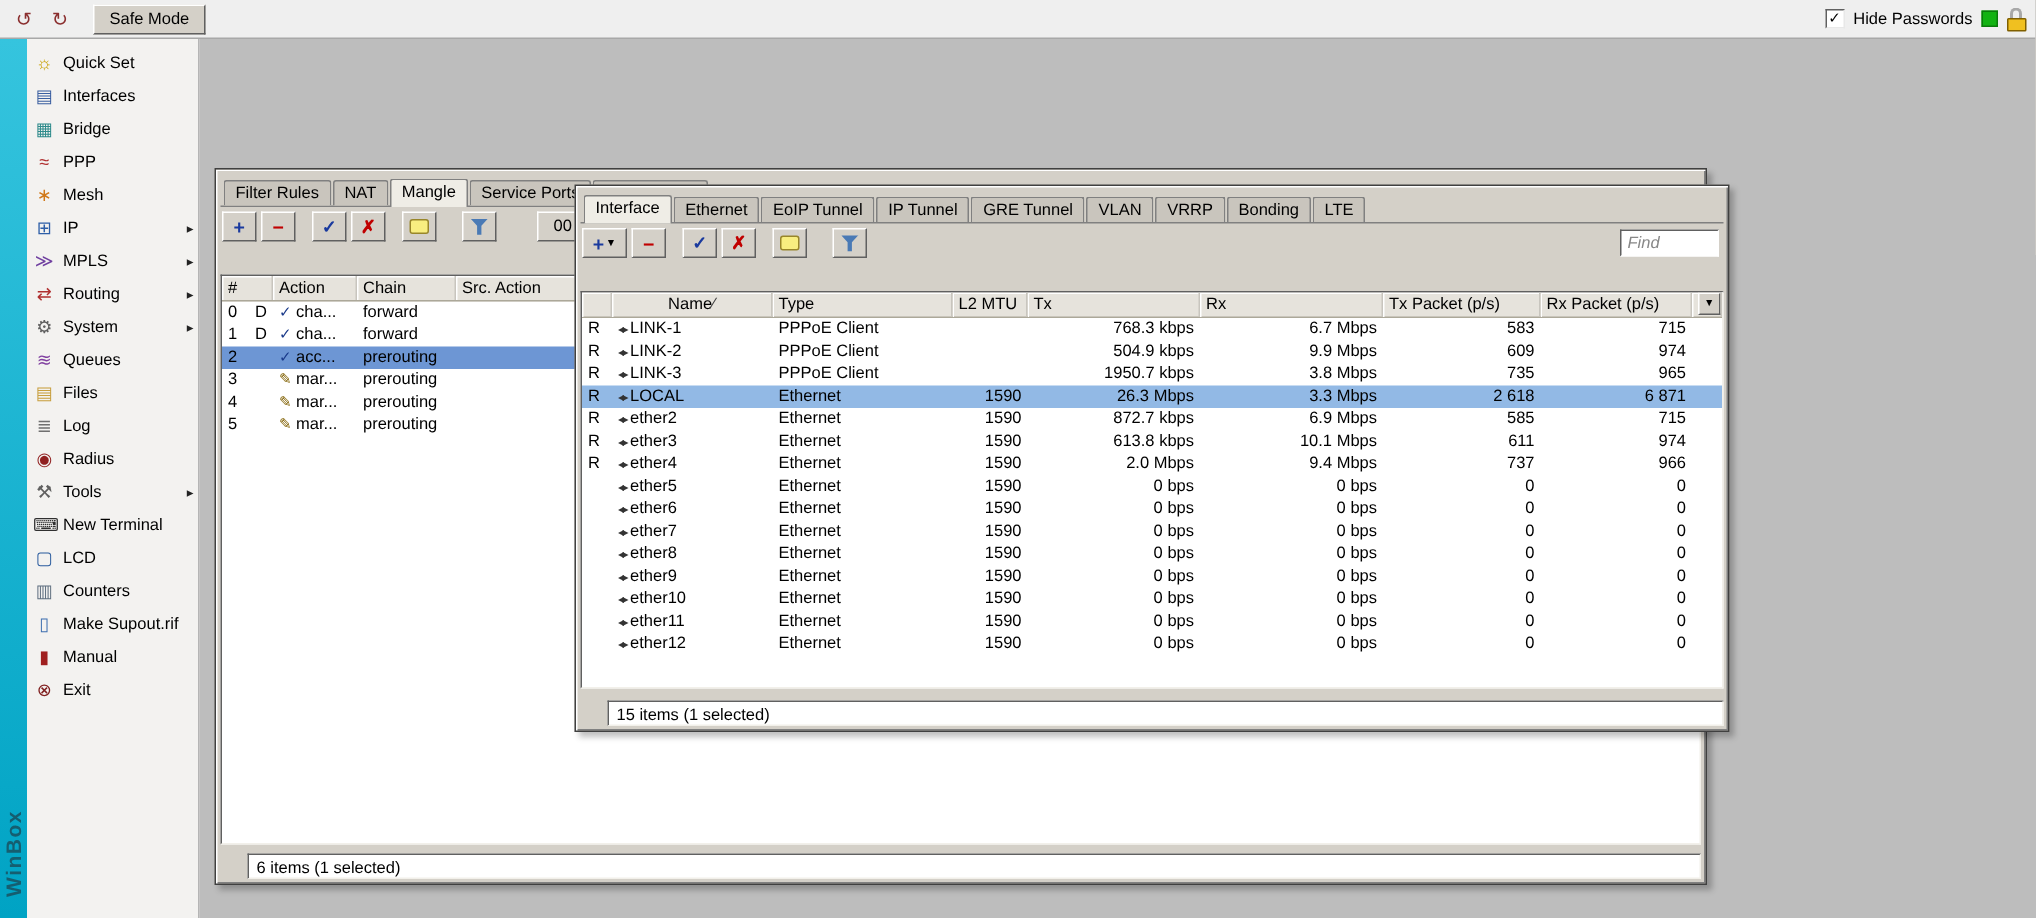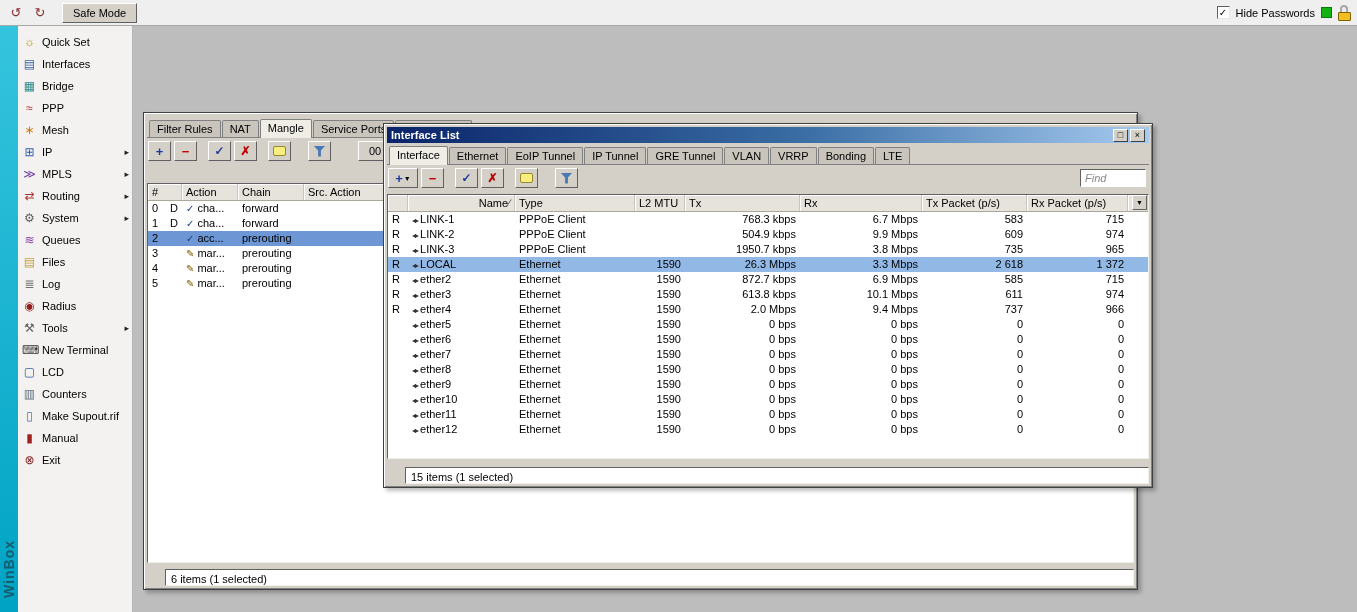--- a/index.html
+++ b/index.html
@@ -73,21 +73,21 @@
   .find-input { position:absolute; right:3px; top:4px; width:66px; height:18px;
     border:1px solid; border-color:#606060 #FFFFFF #FFFFFF #606060; background:#fff;
     font-family:inherit; font-size:11px; padding:0 4px; }
   .find-input::placeholder { color:#888; font-style:italic; }
   
   .listbox { position:absolute; left:3px; right:3px; background:#fff; overflow:hidden;
     border:1px solid; border-color:#606060 #F2F0EA #F2F0EA #606060; }
   .grid-header { display:grid; height:17px; background:#E6E3DC; border-bottom:1px solid #ACA899; }
   .grid-header .hc { border-right:1px solid #C8C5BE; box-shadow:inset 1px 1px 0 #fff;
     padding:1px 4px; white-space:nowrap; overflow:hidden; line-height:14px; }
-  .name-h { display:flex; justify-content:flex-end; }
+  .name-h { display:flex; justify-content:center; }
   .sort { color:#404040; }
   .hdr-end { padding:0 !important; display:flex; justify-content:flex-end; }
   .hdr-dd { width:15px; height:15px; background:#D4D0C8; border:1px solid;
     border-color:#fff #606060 #606060 #fff; font-size:7px; line-height:8px; padding:0; cursor:pointer; }
   .grid-row { display:grid; height:15px; line-height:15px; cursor:default; }
   .grid-row .c { padding:0 4px; white-space:nowrap; overflow:hidden; }
   .grid-row .num, .grid-header .num { text-align:right; }
   .if-grid { grid-template-columns:20px 107px 120px 50px 115px 122px 105px 101px 1fr; }
   .fw-grid { grid-template-columns:18px 16px 56px 66px 150px 1fr; }
   .if-grid.grid-row.selected { background:#92B9E5; }
@@ -347,27 +347,20 @@
           <span class="c">prerouting</span>
           <span class="c"></span>
           <span class="c"></span>
         </div>
       </div>
   </div>
   <div class="statusbar">6 items (1 selected)</div>
 </div>
 
 <div class="win" id="interface-window">
-  <div class="titlebar">
-    <span>Interface List</span>
-    <span class="title-buttons">
-      <button class="tb-btn"><span>□</span></button>
-      <button class="tb-btn"><span>×</span></button>
-    </span>
-  </div>
   <div class="tabstrip">
 
       <div class="tab active">Interface</div>
 
       <div class="tab">Ethernet</div>
 
       <div class="tab">EoIP Tunnel</div>
 
       <div class="tab">IP Tunnel</div>
 
@@ -459,21 +452,21 @@
         </div>
 
         <div class="grid-row if-grid selected">
           <span class="c flag-cell">R</span>
           <span class="c"><span class="if-icon">◂▸</span><span>LOCAL</span></span>
           <span class="c">Ethernet</span>
           <span class="c num">1590</span>
           <span class="c num">26.3 Mbps</span>
           <span class="c num">3.3 Mbps</span>
           <span class="c num">2 618</span>
-          <span class="c num">1 372</span>
+          <span class="c num">6 871</span>
           <span class="c"></span>
         </div>
 
         <div class="grid-row if-grid">
           <span class="c flag-cell">R</span>
           <span class="c"><span class="if-icon">◂▸</span><span>ether2</span></span>
           <span class="c">Ethernet</span>
           <span class="c num">1590</span>
           <span class="c num">872.7 kbps</span>
           <span class="c num">6.9 Mbps</span>

